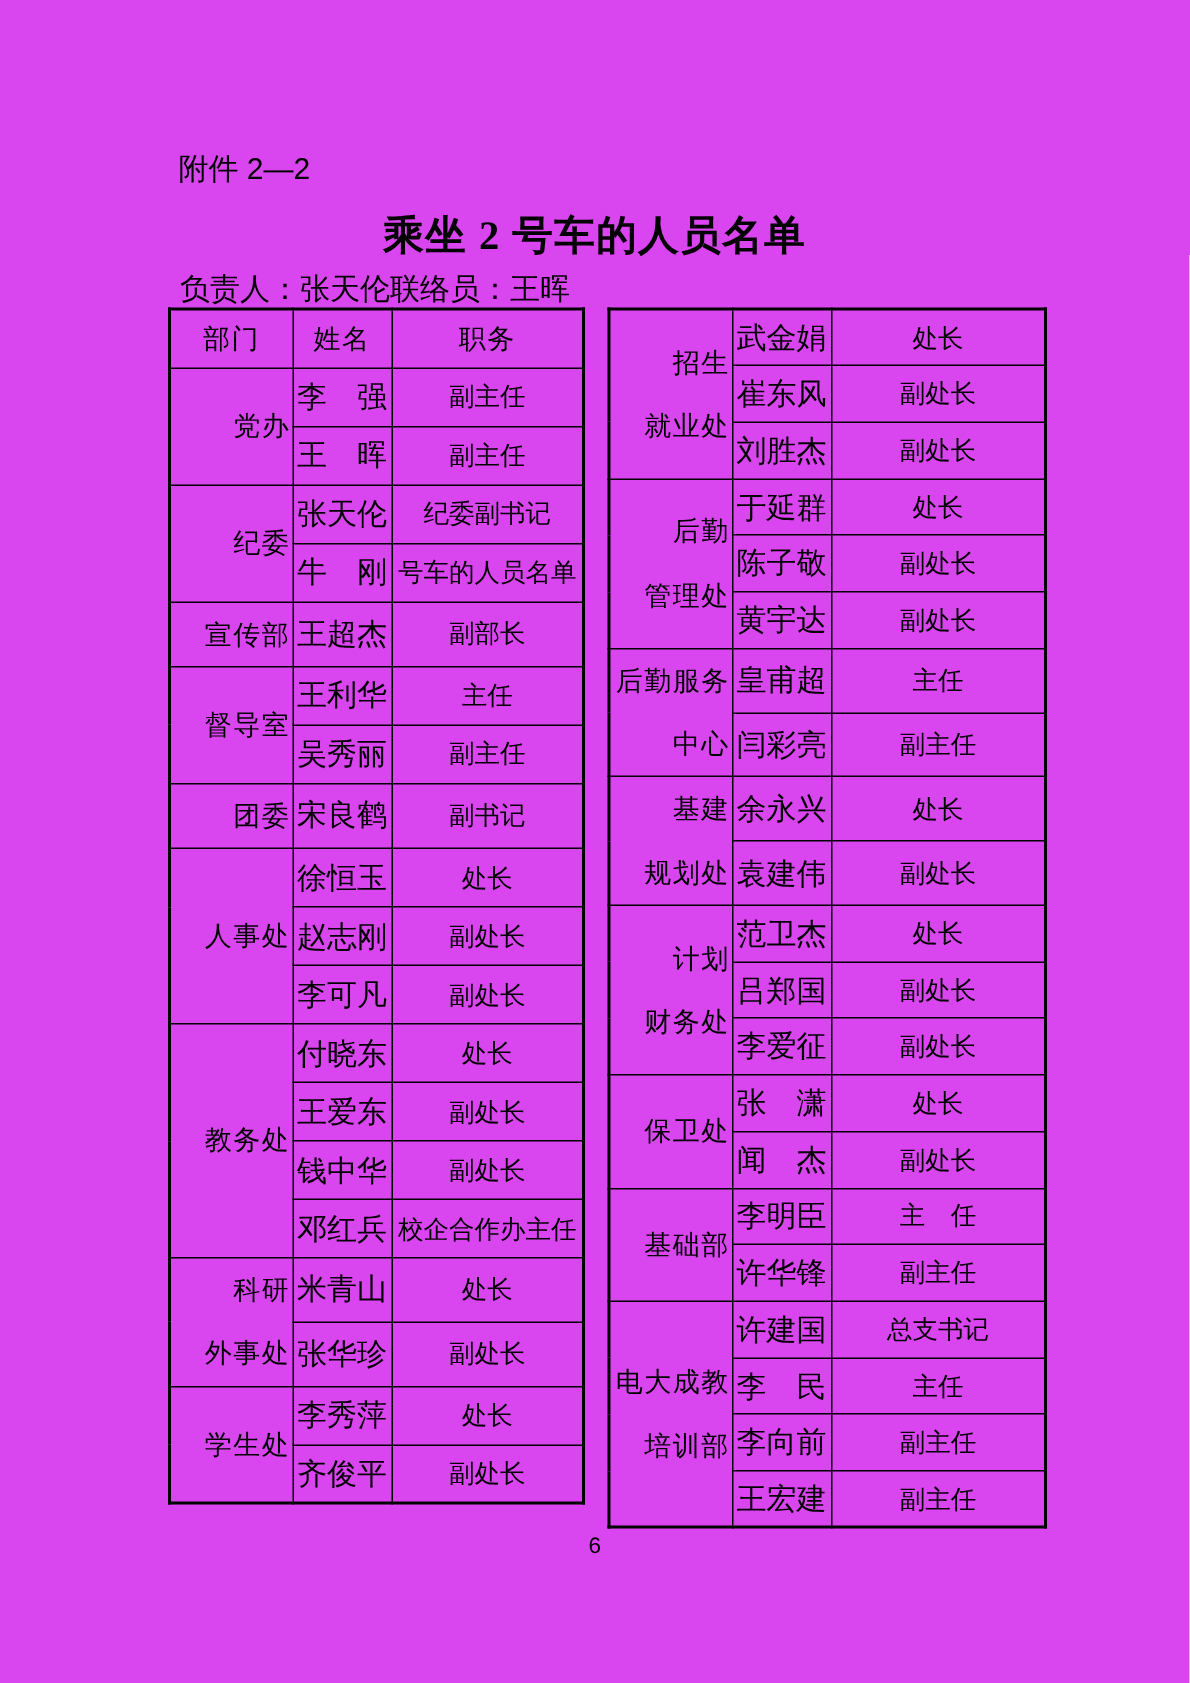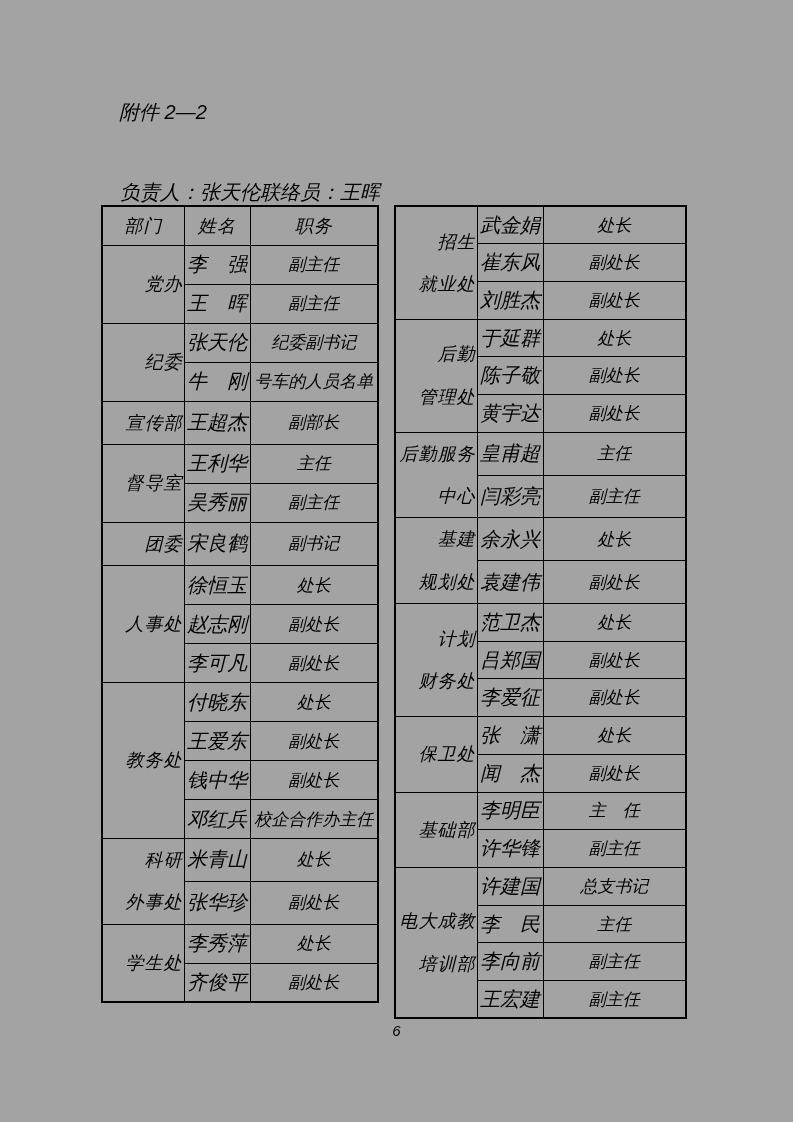--- a/index.html
+++ b/index.html
@@ -1,25 +1,24 @@
 <!DOCTYPE html>
 <html><head>
 <meta charset="utf-8">
 <style>
   * { margin: 0; padding: 0; box-sizing: border-box; }
   html, body { background: #ffffff; }
   .page {
     position: relative;
     width: 793px;
     height: 1122px;
-    background: #a3a3a3;
+    background: #d946ef;
     color: #000000;
     font-family: "Liberation Serif", serif;
     overflow: hidden;
-    font-style: italic;
   }
   .attachment {
     position: absolute;
     left: 119px;
     top: 99px;
     font-size: 20px;
     font-family: "Liberation Sans", sans-serif;
   }
   .page-title {
     position: absolute;
@@ -33,21 +32,21 @@
   }
   .subtitle {
     position: absolute;
     left: 120px;
     top: 179px;
     font-size: 20px;
   }
   .subtitle .liaison { }
   .tables {
     position: absolute;
-    left: 101px;
+    left: 112px;
     top: 205px;
     display: flex;
     align-items: flex-start;
     gap: 15px;
   }
   table {
     border-collapse: collapse;
     table-layout: fixed;
     border: 2px solid #000;
   }
@@ -76,20 +75,21 @@
     font-size: 15px;
     font-family: "Liberation Sans", sans-serif;
   }
 </style>
 </head>
 <body>
 
 <div class="page">
   <div class="attachment">附件 2—2</div>
 
+  <div class="page-title">乘坐 2 号车的人员名单</div>
 
   <div class="subtitle">
     <span>负责人：张天伦</span><span class="liaison">联络员：王晖</span>
   </div>
 
   <div class="tables">
     <table class="tbl-left">
       <colgroup>
         <col style="width:82px">
           <col style="width:66px">

